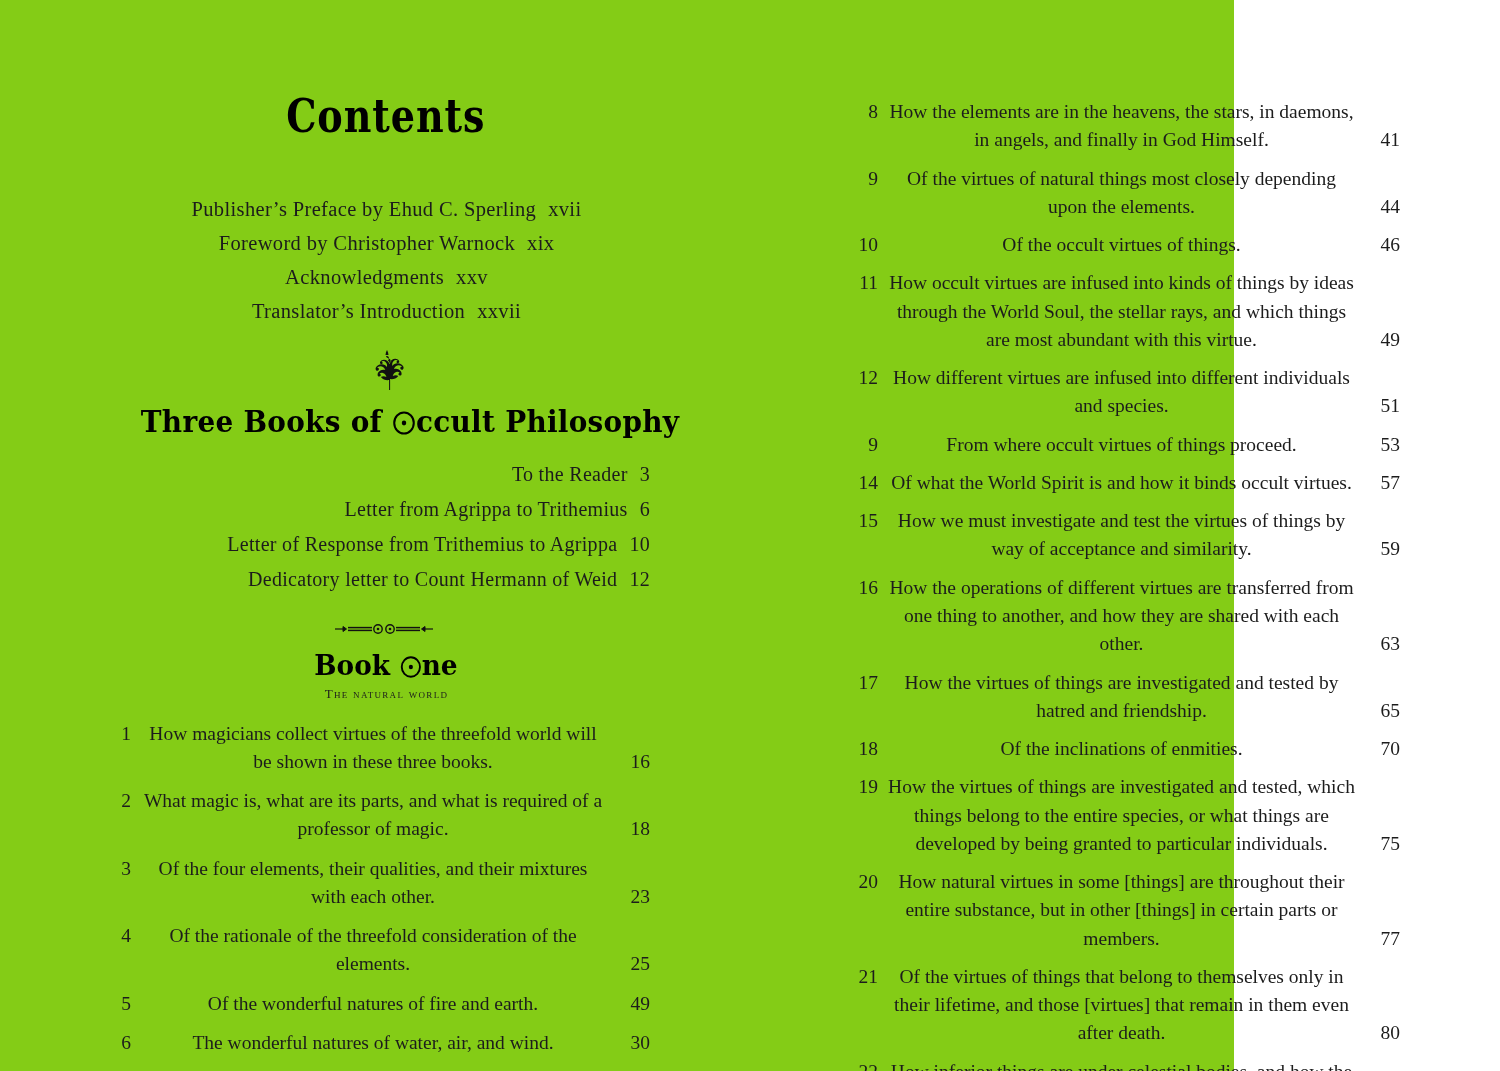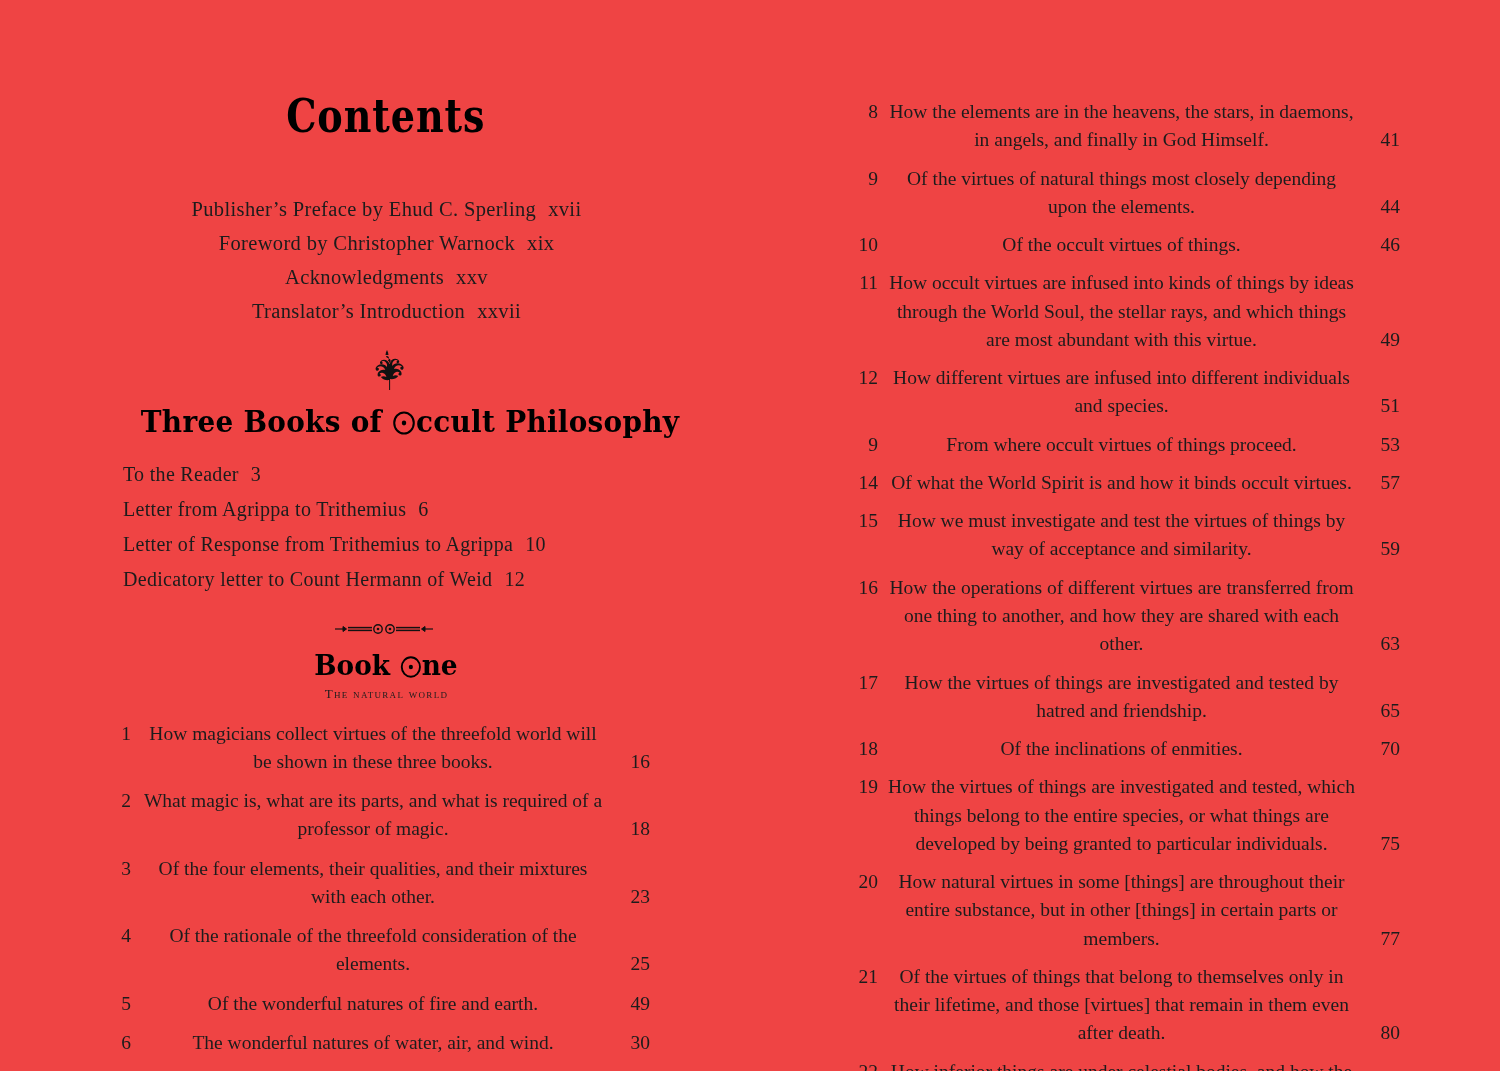--- a/index.html
+++ b/index.html
@@ -12,23 +12,23 @@
     width: 1500px;
     height: 1071px;
     font-family: "Liberation Serif", "DejaVu Serif", serif;
     color: #1a1a1a;
     position: relative;
     overflow: hidden;
   }
 
   .page {
     position: relative;
-    width: 1500px;
+    width: 1234px;
     height: 1071px;
-    background: #ef4444;
+    background: #84cc16;
   }
 
   
   .col-left {
     position: absolute;
     left: 105px;
     top: 92px;
     width: 545px;
   }
   .col-right {
@@ -91,21 +91,21 @@
     margin: 6px 0 18px 0;
     transform: scaleX(0.93);
     white-space: nowrap;
   }
   .sun-o {
     position: relative;
     display: inline-block;
   }
 
   .work-entries {
-    text-align: left;
+    text-align: right;
     padding-left: 18px;
   }
   .we-line {
     font-size: 20px;
     line-height: 1.74;
     letter-spacing: 0.3px;
     white-space: nowrap;
     color: #1c1c1c;
   }
   .we-line .pg { padding-left: 12px; }

